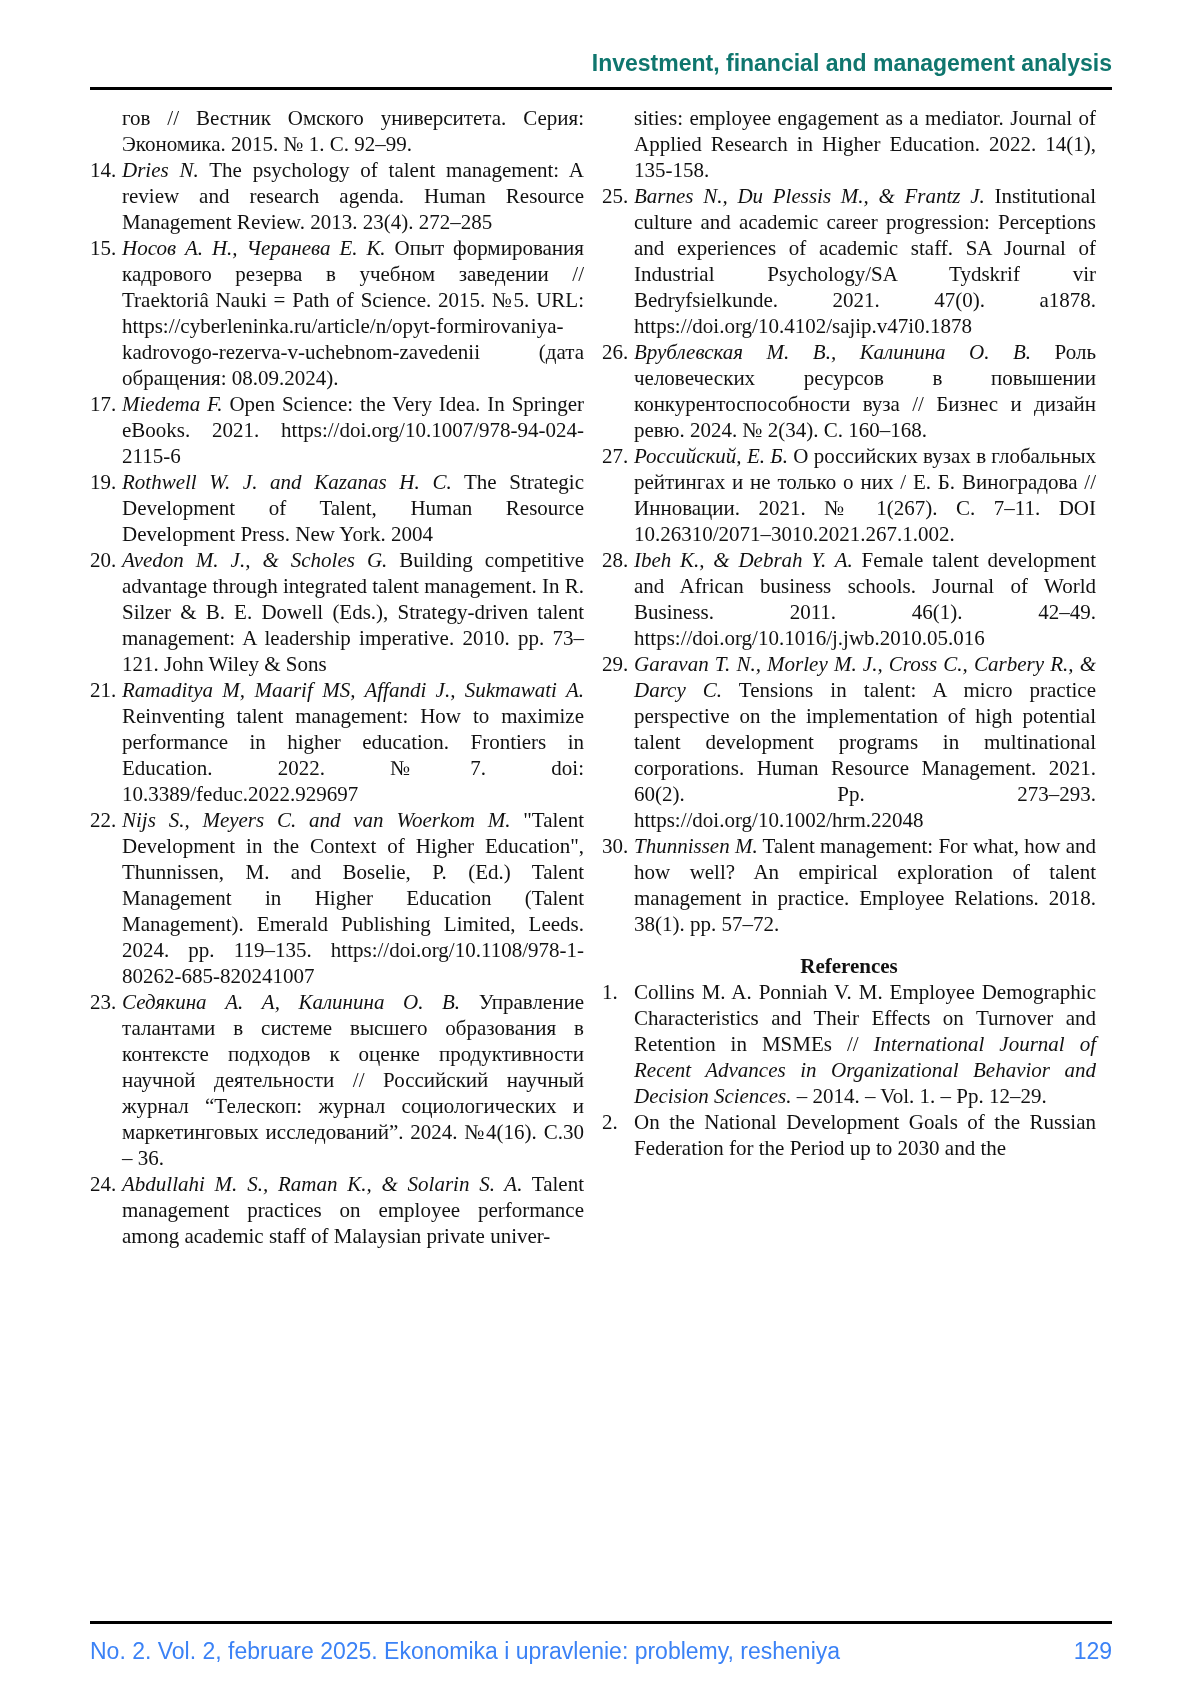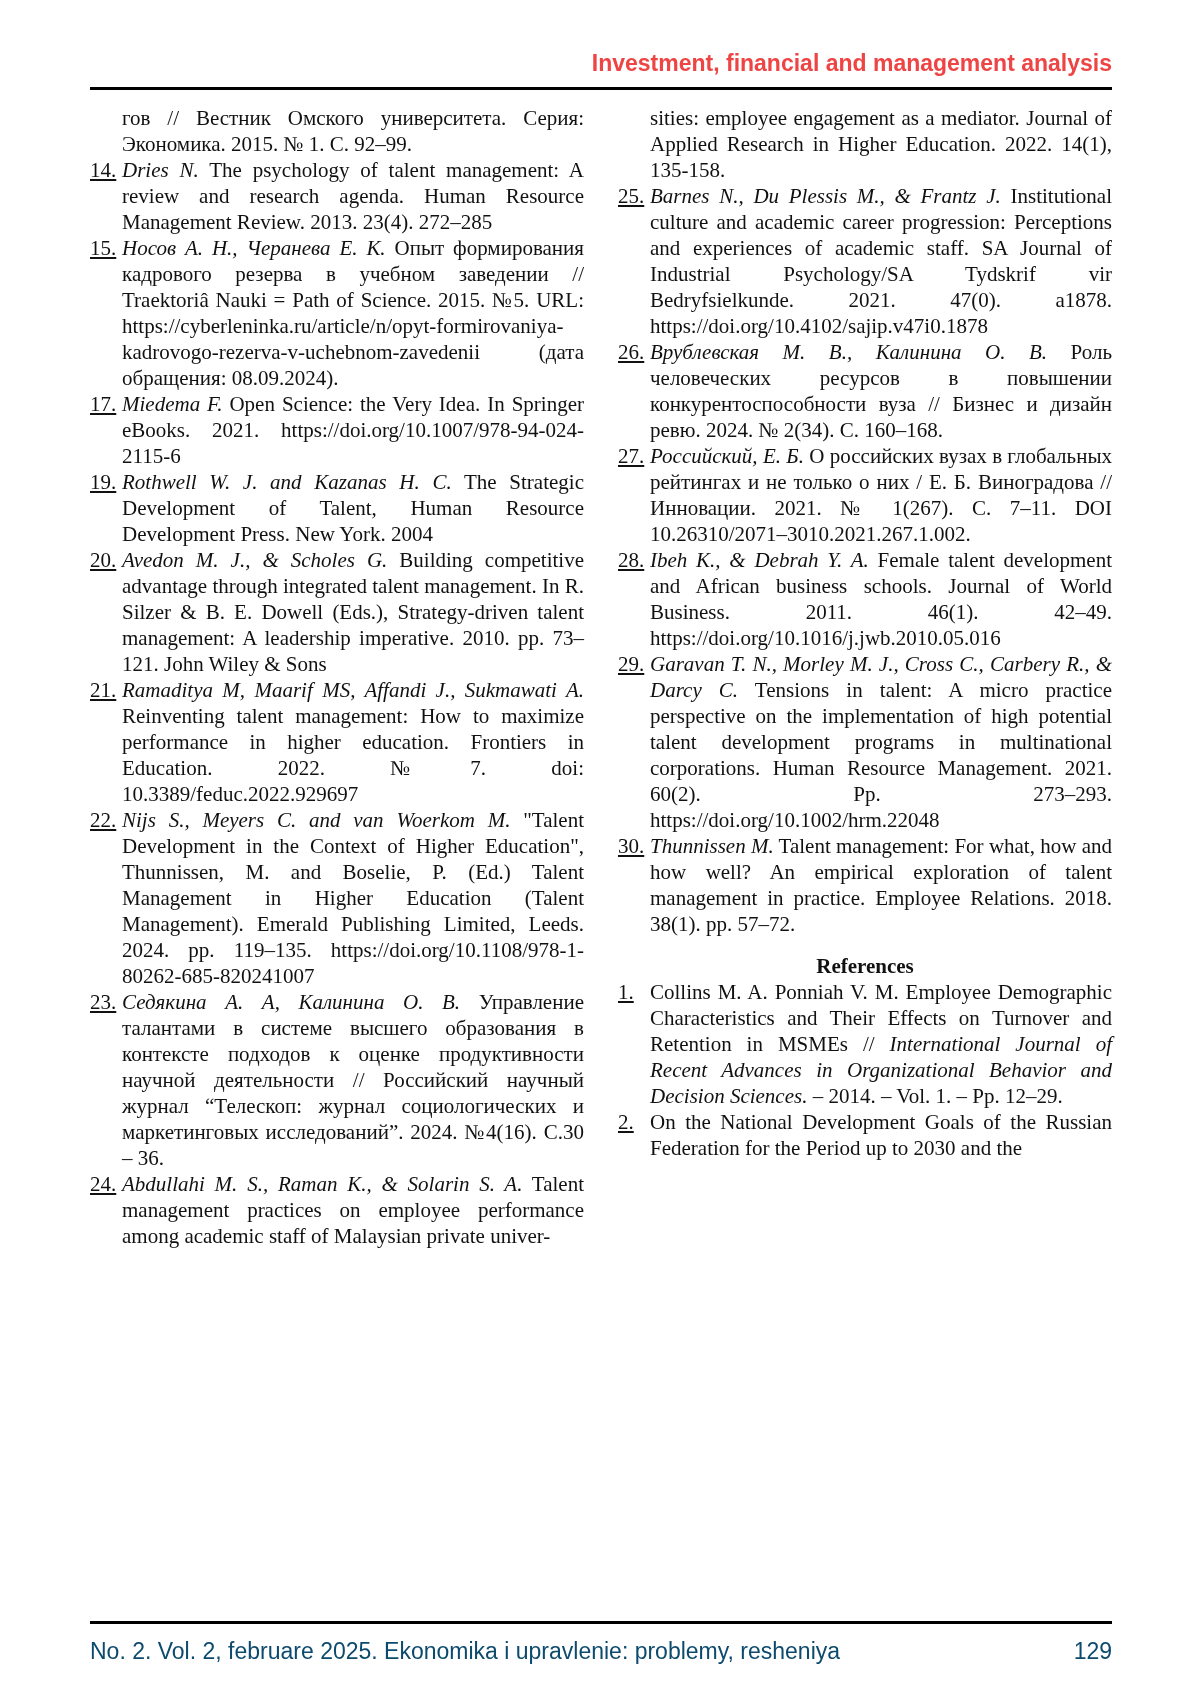--- a/index.html
+++ b/index.html
@@ -12,53 +12,53 @@
   .page {
     position: relative;
     width: 1200px; height: 1698px;
     background: #ffffff;
     overflow: hidden;
   }
   .header {
     position: absolute; top: 50px; left: 90px; right: 88px;
     text-align: right;
     font-family: "Liberation Sans", sans-serif;
-    font-weight: bold; font-size: 23px; color: #ef4444;
+    font-weight: bold; font-size: 23px; color: #0f766e;
   }
   .header-rule {
     position: absolute; top: 87px; left: 90px; right: 88px;
     height: 3px; background: #000;
   }
   .content {
     position: absolute; top: 105px; left: 90px; right: 88px;
-    display: flex; gap: 34px;
+    display: flex; gap: 18px;
   }
   .col { width: 494px; flex: 0 0 494px; }
   .ref {
     text-align: justify;
     font-size: 21px; line-height: 26px;
     padding-left: 32px; text-indent: -32px;
     overflow-wrap: anywhere;
   }
-  .ref .num { display: inline-block; width: 32px; text-indent: 0; text-decoration: underline; }
+  .ref .num { display: inline-block; width: 32px; text-indent: 0; }
   .ref.cont { text-indent: 0; }
   .italic { font-style: italic; }
   .section-heading {
     text-align: center; font-weight: bold;
     font-size: 21px; line-height: 26px;
     margin-top: 16px;
   }
   .footer-rule {
     position: absolute; top: 1621px; left: 90px; right: 88px;
     height: 3px; background: #000;
   }
   .footer {
     position: absolute; top: 1638px; left: 90px; right: 88px;
     font-family: "Liberation Sans", sans-serif;
-    font-size: 23px; color: #0c4a6e;
+    font-size: 23px; color: #3b82f6;
     display: flex; justify-content: space-between; align-items: baseline;
   }
 </style>
 </head>
 <body>
 
 <div class="page">
 
   <div class="header">Investment, financial and management analysis</div>
   <div class="header-rule"></div>

